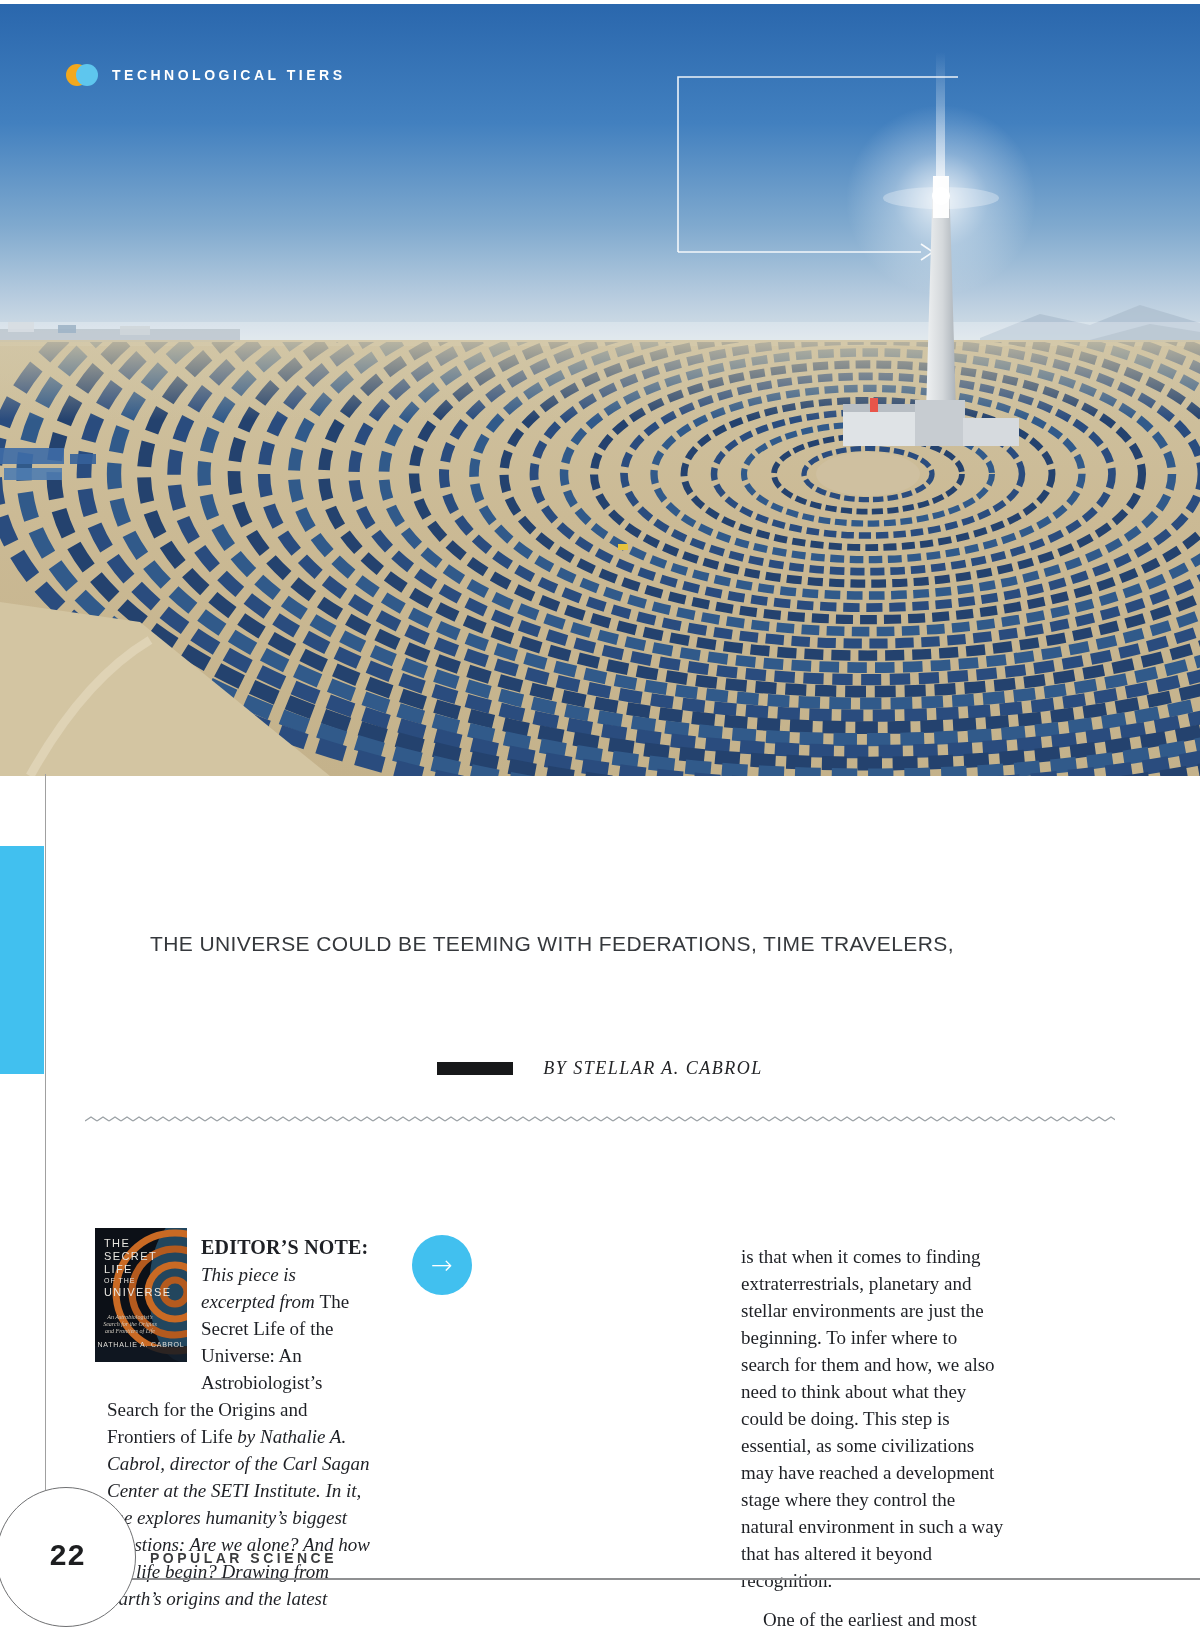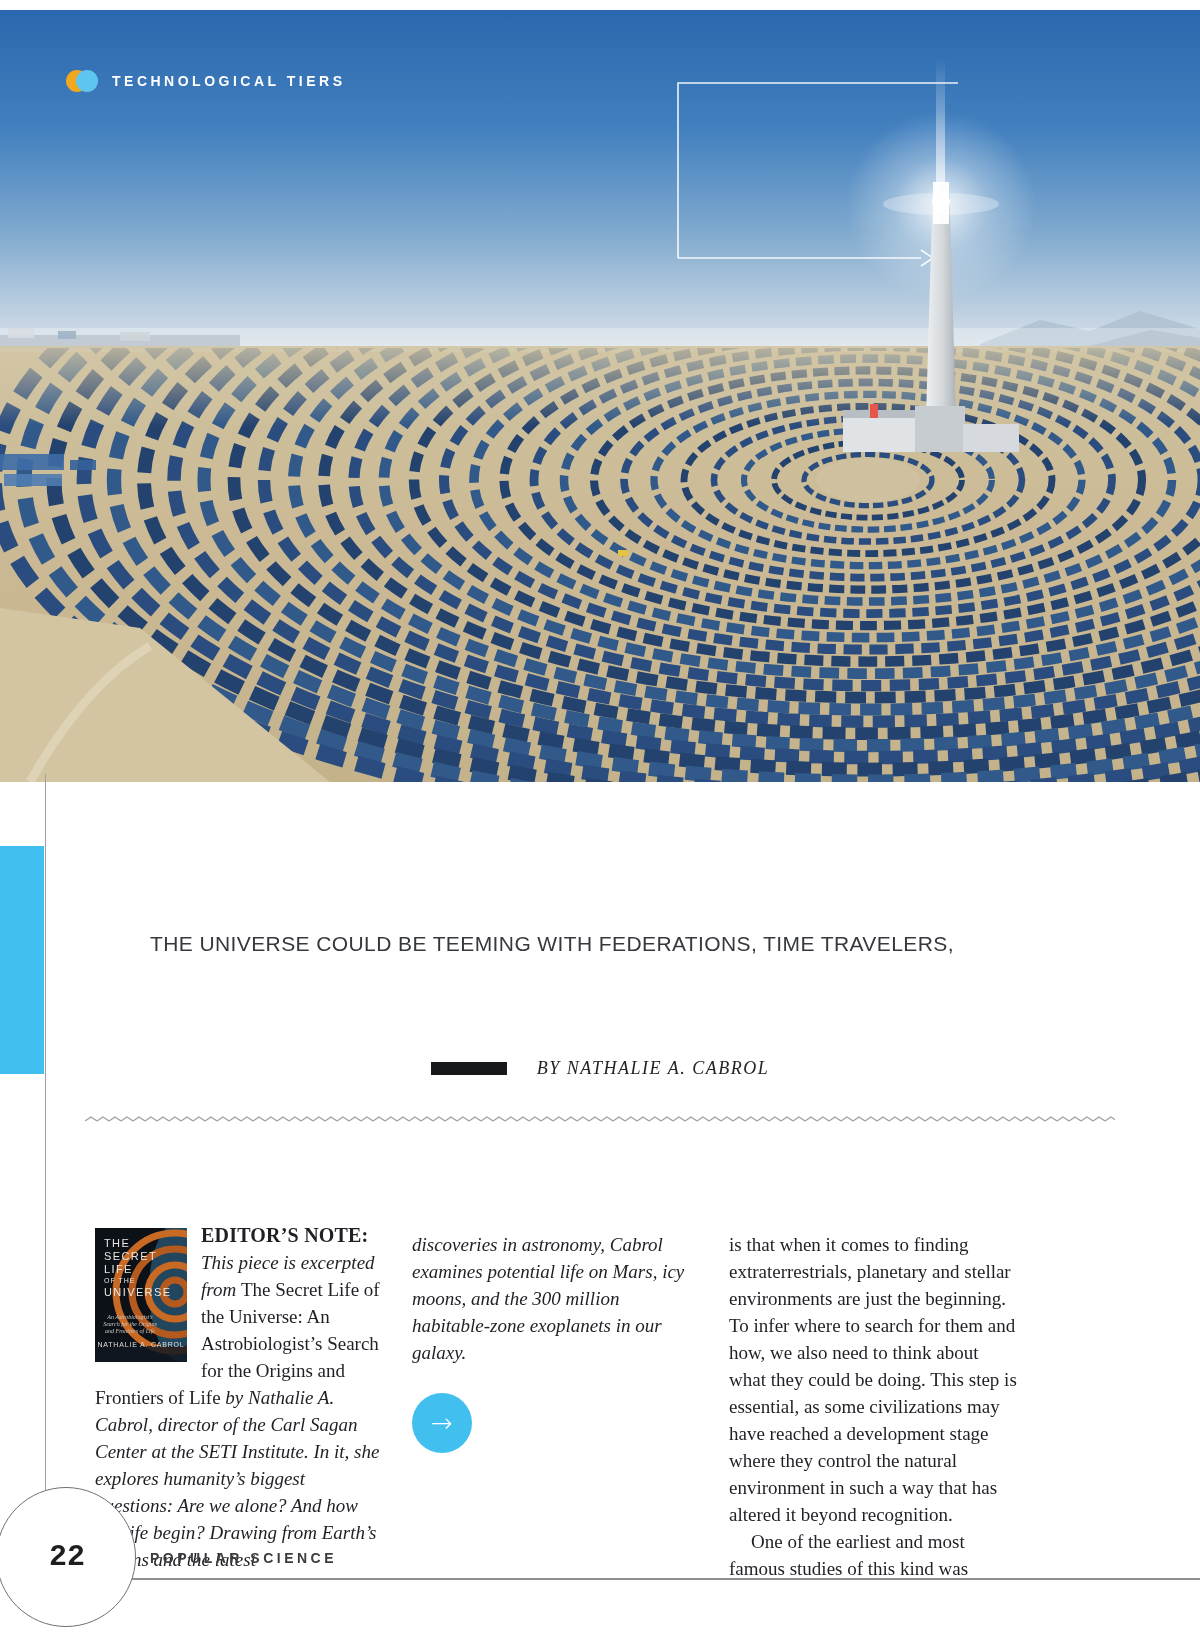--- a/index.html
+++ b/index.html
@@ -1,20 +1,20 @@
 <!DOCTYPE html>
 <html><head>
 <meta charset="utf-8">
 <style>
   html,body{margin:0;padding:0;background:#e9e9e9;}
   .page{position:relative;width:1200px;height:1632px;background:#ffffff;overflow:hidden;
         font-family:"Liberation Sans",sans-serif;}
 
   
-  .hero{position:absolute;left:0;top:10px;width:1200px;height:772px;}
+  .hero{position:absolute;left:0;top:4px;width:1200px;height:772px;}
   .hero svg{display:block;}
 
   .kicker{position:absolute;left:66px;top:60px;display:flex;align-items:center;gap:14px;}
   .kicker .dots{position:relative;width:32px;height:22px;}
   .kicker .dot-y{position:absolute;left:0;top:0;width:22px;height:22px;border-radius:50%;background:#f2a81d;}
   .kicker .dot-b{position:absolute;left:10px;top:0;width:22px;height:22px;border-radius:50%;background:#5ec6ee;}
   .kicker .kicker-label{color:#ffffff;font-size:14px;font-weight:bold;letter-spacing:3.5px;}
 
   
   .headline{position:absolute;left:95px;top:836px;width:1020px;height:82px;overflow:visible;}
@@ -30,21 +30,21 @@
   .byline .bar{width:76px;height:13px;background:#17181a;}
   .byline .byline-text{font-family:"Liberation Serif",serif;font-style:italic;font-size:18px;
           letter-spacing:1.5px;color:#232427;}
 
   .divider{position:absolute;left:85px;top:1110px;width:1030px;height:10px;}
 
   
   .columns{position:absolute;left:95px;top:1222px;width:932px;display:grid;
            grid-template-columns:290px 290px 290px;column-gap:27px;
            font-family:"Liberation Serif",serif;font-size:19px;line-height:27px;color:#1e2025;}
-  .columns p{margin:0;}
+  .columns p{margin:12px;}
   .ital{font-style:italic;}
   .roman{font-style:normal;}
   .ed-label{display:block;font-weight:bold;font-size:20px;font-style:normal;letter-spacing:0.2px;}
 
   
   .cover{float:left;width:92px;height:134px;margin:6px 14px 8px 0;position:relative;
          background:#0c1017;overflow:hidden;}
   .cover svg{position:absolute;left:0;top:0;}
   .cover .cv-text{position:absolute;left:9px;top:9px;color:#e9e7e1;line-height:13px;
          font-family:"Liberation Sans",sans-serif;}
@@ -209,21 +209,21 @@
   <div class="vline"></div>
   <div class="blue-bar"></div>
 
 
   <div class="deck">
     <div>THE UNIVERSE COULD BE TEEMING WITH FEDERATIONS, TIME TRAVELERS,</div>
   </div>
 
   <div class="byline">
     <div class="bar"></div>
-    <span class="byline-text">BY NATHALIE A. CABROL</span>
+    <span class="byline-text">BY STELLAR A. CABROL</span>
   </div>
 
   <div class="divider">
     <svg width="1030" height="10" xmlns="http://www.w3.org/2000/svg">
       <defs>
         <pattern id="zz" width="12" height="10" patternUnits="userSpaceOnUse">
           <polyline points="0,7 6,3 12,7" fill="none" stroke="#9aa0a4" stroke-width="1.3"></polyline>
         </pattern>
       </defs>
       <rect width="1030" height="10" fill="url(#zz)"></rect>
@@ -254,21 +254,20 @@
         </div>
         <div class="cv-sub">An Astrobiologist’s Search for the Origins and Frontiers of Life</div>
         <div class="cv-author">NATHALIE A. CABROL</div>
       </div>
       <p>
         <span class="ed-label">EDITOR’S NOTE:</span><span class="ital">This piece is excerpted from </span><span class="roman">The Secret Life of the Universe: An Astrobiologist’s Search for the Origins and Frontiers of Life </span><span class="ital">by Nathalie A. Cabrol, director of the Carl Sagan Center at the SETI Institute. In it, she explores humanity’s biggest questions: Are we alone? And how did life begin? Drawing from Earth’s origins and the latest</span>
       </p>
     </div>
 
     <div class="col2 colpad">
-      <p class="ital col2-para1">discoveries in astronomy, Cabrol examines potential life on Mars, icy moons, and the 300 million habitable-zone exoplanets in our galaxy.</p>
       <div class="lead-circle">
         <span class="arrow-glyph">→</span>
       </div>
     </div>
 
     <div class="col3 colpad">
       <p>is that when it comes to finding extraterrestrials, planetary and stellar environments are just the beginning. To infer where to search for them and how, we also need to think about what they could be doing. This step is essential, as some civilizations may have reached a development stage where they control the natural environment in such a way that has altered it beyond recognition.</p>
       <p class="indent">One of the earliest and most famous studies of this kind was</p>
     </div>
   </div>

